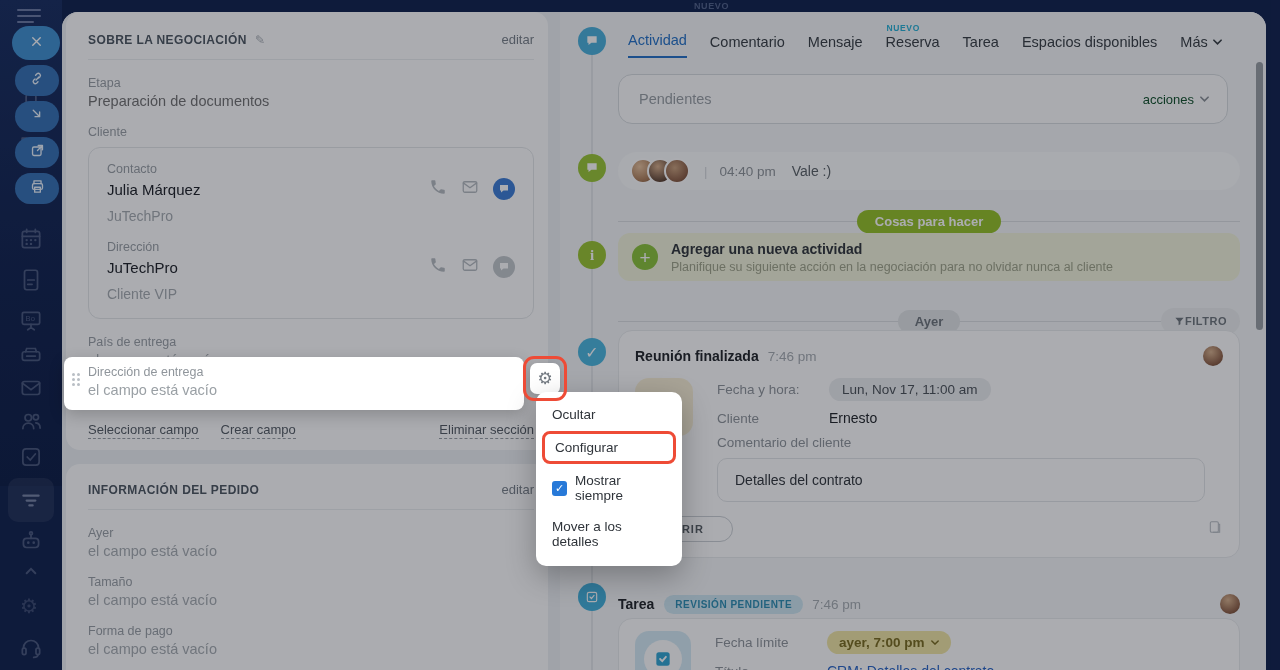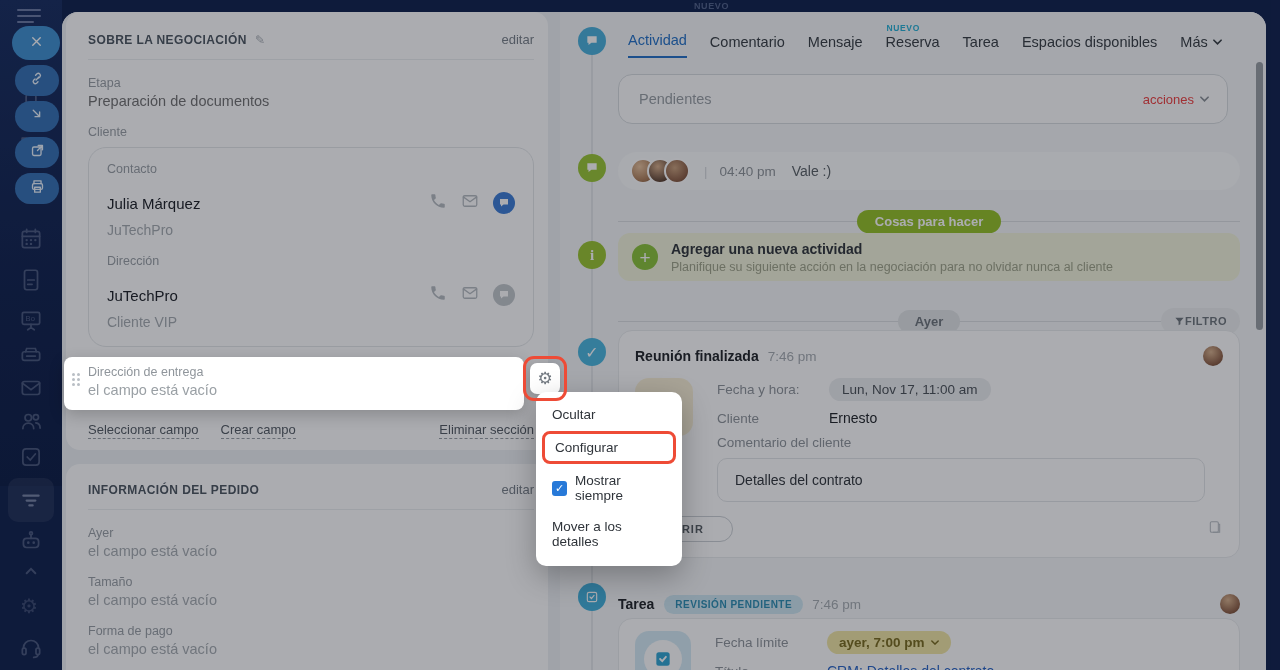--- a/index.html
+++ b/index.html
@@ -34,23 +34,23 @@
   .cardA { position:absolute; left:4px; top:0; width:482px; height:438px; background:#fff; border-radius:14px; padding:20px 14px 0 22px; }
   .cardB { position:absolute; left:4px; top:452px; width:482px; height:240px; background:#fff; border-radius:14px; padding:18px 14px 0 22px; }
   .sec-head { display:flex; align-items:center; }
   .sec-title { font-size:12px; font-weight:bold; letter-spacing:.4px; color:#4e5862; }
   .pencil { margin-left:8px; color:#a9afb5; font-size:12px; }
   .edit-link { margin-left:auto; font-size:13px; color:#7a828a; }
   .sec-div { height:1px; background:#eceef0; margin-top:12px; }
   .f-label { font-size:12.5px; color:#9aa0a6; margin-top:16px; }
   .f-value { font-size:14.5px; color:#737373; margin-top:3px; }
   .f-empty { color:#a7adb2; }
-  .client-box { border:1px solid #e4e7e9; border-radius:18px; margin-top:8px; padding:14px 18px 16px 18px; }
+  .client-box { border:1px solid #e4e7e9; border-radius:12px; margin-top:8px; padding:14px 18px 16px 18px; }
   .cb-label { font-size:12.5px; color:#9aa0a6; }
-  .cb-name-row { display:flex; align-items:center; margin-top:16px; }
+  .cb-name-row { display:flex; align-items:center; margin-top:2px; }
   .cb-name { font-size:15px; color:#20242a; }
   .cb-icons { margin-left:auto; display:flex; align-items:center; gap:14px; }
   .cb-icons svg { width:18px; height:18px; color:#b6bcc1; }
   .chat-bub { width:22px; height:22px; border-radius:50%; display:flex; align-items:center; justify-content:center; }
   .chat-bub svg { width:12px; height:12px; color:#fff; }
   .chat-blue { background:#3f7fd6; } .chat-grey { background:#c3c8cc; }
   .cb-sub { font-size:14px; color:#a6acb1; margin-top:8px; }
   .cb-gap { margin-top:16px; }
   .links-row { position:absolute; left:22px; right:14px; top:410px; display:flex; gap:22px; }
   .dashed-link { font-size:13px; color:#555d65; border-bottom:1px dashed #9aa0a6; padding-bottom:1px; white-space:nowrap; }
@@ -69,21 +69,21 @@
   .tabs { position:absolute; left:68px; top:20px; display:flex; gap:23px; align-items:flex-end; }
   .tab { font-size:14.5px; color:#3a4046; position:relative; padding-bottom:8px; }
   .tab-active { color:#2673c8; border-bottom:2px solid #2673c8; }
   .nuevo-tag { position:absolute; top:-11px; left:1px; font-size:8.5px; font-weight:bold; letter-spacing:.6px; color:#2ab2d7; }
   .tab-more { display:flex; align-items:center; gap:5px; }
   .chev { width:9px; height:6px; stroke:#3a4046; stroke-width:1.8; fill:none; stroke-linecap:round; }
 
   .composer { position:absolute; left:58px; top:62px; width:610px; height:50px; background:#fdfdfe;
               border:1.5px solid #d8dcdf; border-radius:14px; display:flex; align-items:center; padding:0 18px 0 20px; }
   .composer-ph { font-size:14.5px; color:#9aa0a5; }
-  .composer-actions { margin-left:auto; display:flex; align-items:center; gap:6px; font-size:13px; color:#ef4444; }
+  .composer-actions { margin-left:auto; display:flex; align-items:center; gap:6px; font-size:13px; color:#14532d; }
   .composer-actions .chev { stroke:#8b9196; }
 
   .chat-row { position:absolute; left:58px; top:140px; width:622px; height:38px; background:#fcfdfd;
               border-radius:19px; display:flex; align-items:center; padding-left:12px; }
   .avatars { display:flex; }
   .av { width:26px; height:26px; border-radius:50%; border:2px solid #fff; }
   .av + .av { margin-left:-9px; }
   .av1 { background:radial-gradient(circle at 35% 30%,#e8c39e,#a97a55 70%,#6e4a30); }
   .av2 { background:radial-gradient(circle at 40% 30%,#d9b08c,#5d4333 75%,#3a2a20); }
   .av3 { background:radial-gradient(circle at 40% 35%,#caa27e,#8a5d44 70%,#553828); }

